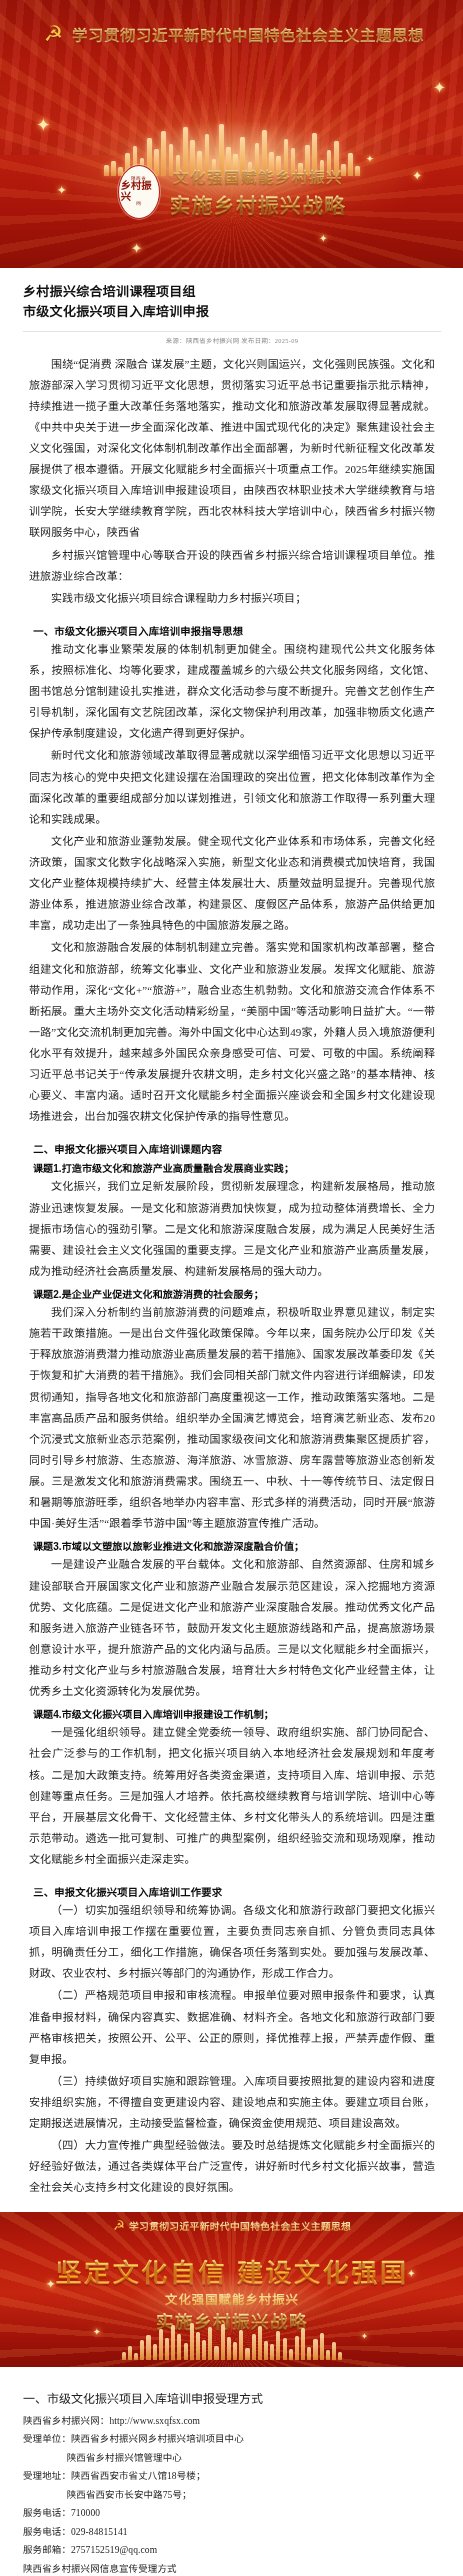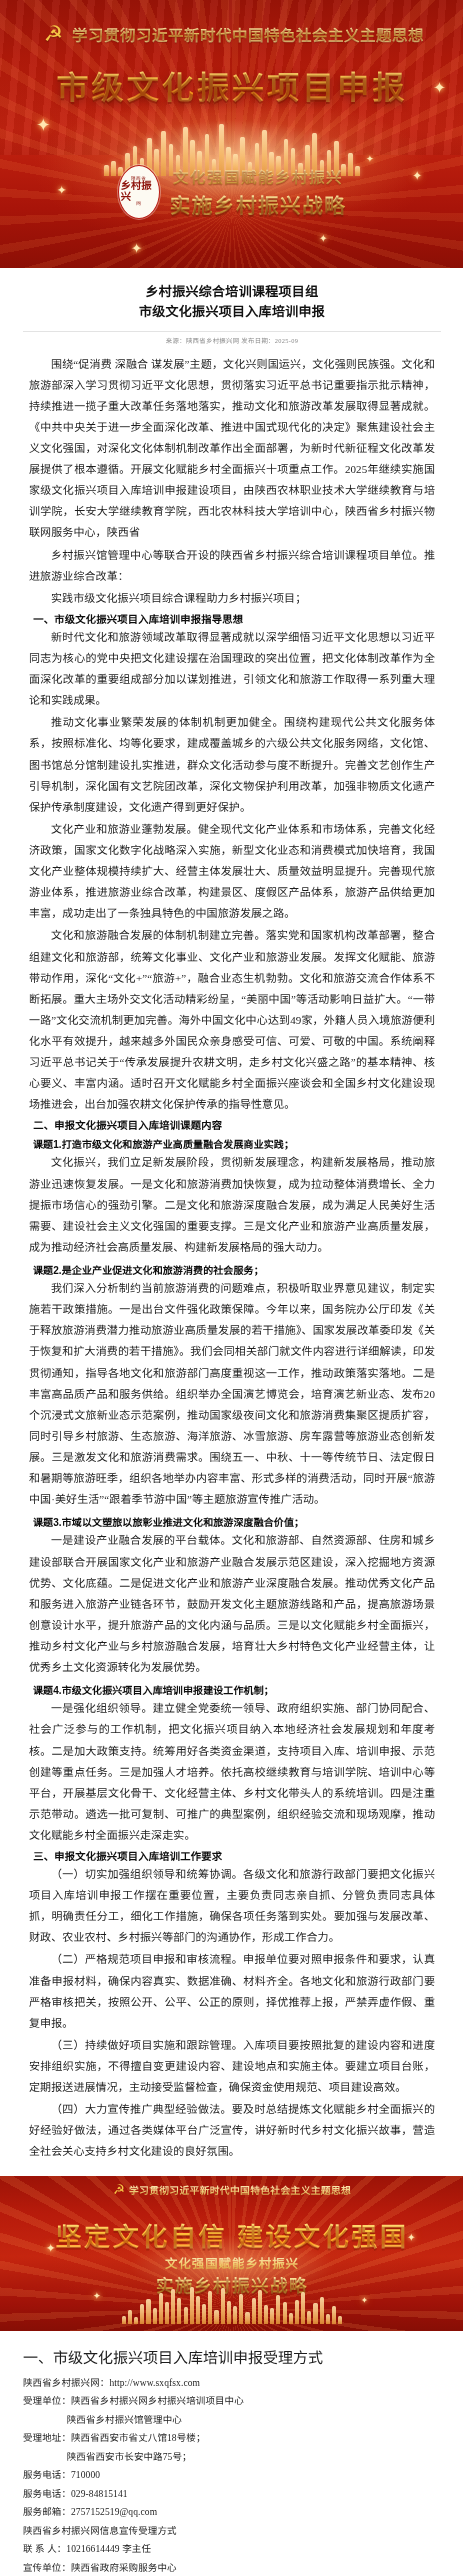--- a/index.html
+++ b/index.html
@@ -116,21 +116,21 @@
     background: linear-gradient(180deg,#fff7d6,#f1c95f 48%,#b9822a 78%,#f5dd9a);
     -webkit-background-clip:text; background-clip:text; color:transparent;
     text-shadow: 0 1.5px 1px rgba(110,25,0,.5);
     white-space: nowrap;
   }
 
   
   .article { padding: 14.4px 23px 5.2px; }
 
   .art-title {
-    text-align: center;
+    text-align: left;
     font-family: "Liberation Sans", "DejaVu Sans", sans-serif;
     font-weight: 800; font-size: 13px; line-height: 1.5; color: #111;
     letter-spacing: 0.3px;
   }
   .art-title .line2 { display: block; }
 
   .art-divider { height: 0.5px; background: #e3e3e3; margin: 9.3px 0 5.2px; }
 
   .art-meta {
     text-align: center; font-size: 6.4px; color: #8a8a8a; letter-spacing: 0.3px;
@@ -143,21 +143,21 @@
     text-align: justify;
     text-indent: 2em;
     margin: 0 6px 1px;
     letter-spacing: 0.1px;
     color: #1d1d1d;
   }
 
   h3.sec {
     font-family: "Liberation Sans", "DejaVu Sans", sans-serif;
     font-size: 10.3px; font-weight: 800; color: #0d0d0d;
-    margin: 2px 0 1px; text-indent: 1em; letter-spacing: 0.2px;
+    margin: 14px 0 1px; text-indent: 1em; letter-spacing: 0.2px;
   }
   h4.topic {
     font-family: "Liberation Sans", "DejaVu Sans", sans-serif;
     font-size: 10px; font-weight: 800; color: #0d0d0d;
     margin: 4.1px 0 1px; text-indent: 1em; letter-spacing: 0.1px;
   }
 
   
   .mid-banner {
     position: relative; width: 464px; height: 155px; overflow: hidden; margin: 7.2px 0 9.3px;
@@ -220,21 +220,21 @@
     border-radius:1.5px 1.5px 0 0;
   }
 
   
   .contact { padding: 2.1px 23px 0; }
   .contact .c-line {
     font-size: 9.5px; line-height: 1.95; color:#1d1d1d; letter-spacing:0.1px;
   }
   .contact .c-line.indent { padding-left: 4.6em; }
   .contact .c-head {
-    font-size: 15px; line-height: 1.95; color:#1d1d1d; margin-top: 2px;
+    font-size: 12px; line-height: 1.95; color:#1d1d1d; margin-top: 10px;
   }
   .contact a { color:#1d1d1d; text-decoration: none; }
 
   
   .footer-photo {
     position: relative; width: 464px; height: 222px; margin-top: 5.2px; overflow: hidden;
     background: linear-gradient(180deg, #f2f4f4 0%, #e4e9ec 26%, #c9d3d8 55%, #9fb0b8 100%);
   }
   .fp-sky { position:absolute; inset:0 0 46% 0; background: linear-gradient(180deg,#f6f7f6,#e7ecee); }
   .fp-city { position:absolute; left:0; right:0; bottom:0; height:70%; display:flex; align-items:flex-end; gap:1.5px; padding:0 3.1px; }
@@ -268,21 +268,20 @@
     <span class="sparkle" style="left:412px;top:170px;font-size:12.4px;">✦</span>
     <span class="sparkle" style="left:131px;top:242px;font-size:13.4px;">✦</span>
     <span class="sparkle" style="left:319px;top:234px;font-size:10.3px;">✦</span>
     <span class="sparkle" style="left:366px;top:155px;font-size:9.3px;">✦</span>
 
     <div class="hdr-slogan-row">
       <span class="party-emblem">☭</span>
       <span class="hdr-slogan">学习贯彻习近平新时代中国特色社会主义主题思想</span>
     </div>
 
-    <div class="main-title">市级文化振兴项目申报</div>
 
     <div class="skyline">
       <i style="height:11.3px"></i>
         <i style="height:15.5px"></i>
         <i style="height:9.3px"></i>
         <i style="height:23px"></i>
       <i style="height:30px"></i>
         <i style="height:18.5px"></i>
         <i style="height:38px"></i>
         <i style="height:27px"></i>
@@ -338,22 +337,22 @@
 
     <div class="art-divider"></div>
 
     <div class="art-meta">来源：陕西省乡村振兴网 发布日期：2025-09</div>
 
     <p class="body">围绕“促消费 深融合 谋发展”主题，文化兴则国运兴，文化强则民族强。文化和旅游部深入学习贯彻习近平文化思想，贯彻落实习近平总书记重要指示批示精神，持续推进一揽子重大改革任务落地落实，推动文化和旅游改革发展取得显著成就。《中共中央关于进一步全面深化改革、推进中国式现代化的决定》聚焦建设社会主义文化强国，对深化文化体制机制改革作出全面部署，为新时代新征程文化改革发展提供了根本遵循。开展文化赋能乡村全面振兴十项重点工作。2025年继续实施国家级文化振兴项目入库培训申报建设项目，由陕西农林职业技术大学继续教育与培训学院，长安大学继续教育学院，西北农林科技大学培训中心，陕西省乡村振兴物联网服务中心，陕西省</p>
     <p class="body">乡村振兴馆管理中心等联合开设的陕西省乡村振兴综合培训课程项目单位。推进旅游业综合改革：</p>
     <p class="body">实践市级文化振兴项目综合课程助力乡村振兴项目；</p>
 
     <h3 class="sec">一、市级文化振兴项目入库培训申报指导思想</h3>
+    <p class="body">推动文化事业繁荣发展的体制机制更加健全。围绕构建现代公共文化服务体系，按照标准化、均等化要求，建成覆盖城乡的六级公共文化服务网络，文化馆、图书馆总分馆制建设扎实推进，群众文化活动参与度不断提升。完善文艺创作生产引导机制，深化国有文艺院团改革，深化文物保护利用改革，加强非物质文化遗产保护传承制度建设，文化遗产得到更好保护。</p>
     <p class="body">新时代文化和旅游领域改革取得显著成就以深学细悟习近平文化思想以习近平同志为核心的党中央把文化建设摆在治国理政的突出位置，把文化体制改革作为全面深化改革的重要组成部分加以谋划推进，引领文化和旅游工作取得一系列重大理论和实践成果。</p>
-    <p class="body">推动文化事业繁荣发展的体制机制更加健全。围绕构建现代公共文化服务体系，按照标准化、均等化要求，建成覆盖城乡的六级公共文化服务网络，文化馆、图书馆总分馆制建设扎实推进，群众文化活动参与度不断提升。完善文艺创作生产引导机制，深化国有文艺院团改革，深化文物保护利用改革，加强非物质文化遗产保护传承制度建设，文化遗产得到更好保护。</p>
     <p class="body">文化产业和旅游业蓬勃发展。健全现代文化产业体系和市场体系，完善文化经济政策，国家文化数字化战略深入实施，新型文化业态和消费模式加快培育，我国文化产业整体规模持续扩大、经营主体发展壮大、质量效益明显提升。完善现代旅游业体系，推进旅游业综合改革，构建景区、度假区产品体系，旅游产品供给更加丰富，成功走出了一条独具特色的中国旅游发展之路。</p>
     <p class="body">文化和旅游融合发展的体制机制建立完善。落实党和国家机构改革部署，整合组建文化和旅游部，统筹文化事业、文化产业和旅游业发展。发挥文化赋能、旅游带动作用，深化“文化+”“旅游+”，融合业态生机勃勃。文化和旅游交流合作体系不断拓展。重大主场外交文化活动精彩纷呈，“美丽中国”等活动影响日益扩大。“一带一路”文化交流机制更加完善。海外中国文化中心达到49家，外籍人员入境旅游便利化水平有效提升，越来越多外国民众亲身感受可信、可爱、可敬的中国。系统阐释习近平总书记关于“传承发展提升农耕文明，走乡村文化兴盛之路”的基本精神、核心要义、丰富内涵。适时召开文化赋能乡村全面振兴座谈会和全国乡村文化建设现场推进会，出台加强农耕文化保护传承的指导性意见。</p>
 
     <h3 class="sec">二、申报文化振兴项目入库培训课题内容</h3>
 
     <h4 class="topic">课题1.打造市级文化和旅游产业高质量融合发展商业实践；</h4>
     <p class="body">文化振兴，我们立足新发展阶段，贯彻新发展理念，构建新发展格局，推动旅游业迅速恢复发展。一是文化和旅游消费加快恢复，成为拉动整体消费增长、全力提振市场信心的强劲引擎。二是文化和旅游深度融合发展，成为满足人民美好生活需要、建设社会主义文化强国的重要支撑。三是文化产业和旅游产业高质量发展，成为推动经济社会高质量发展、构建新发展格局的强大动力。</p>
 
     <h4 class="topic">课题2.是企业产业促进文化和旅游消费的社会服务；</h4>
     <p class="body">我们深入分析制约当前旅游消费的问题难点，积极听取业界意见建议，制定实施若干政策措施。一是出台文件强化政策保障。今年以来，国务院办公厅印发《关于释放旅游消费潜力推动旅游业高质量发展的若干措施》、国家发展改革委印发《关于恢复和扩大消费的若干措施》。我们会同相关部门就文件内容进行详细解读，印发贯彻通知，指导各地文化和旅游部门高度重视这一工作，推动政策落实落地。二是丰富高品质产品和服务供给。组织举办全国演艺博览会，培育演艺新业态、发布20个沉浸式文旅新业态示范案例，推动国家级夜间文化和旅游消费集聚区提质扩容，同时引导乡村旅游、生态旅游、海洋旅游、冰雪旅游、房车露营等旅游业态创新发展。三是激发文化和旅游消费需求。围绕五一、中秋、十一等传统节日、法定假日和暑期等旅游旺季，组织各地举办内容丰富、形式多样的消费活动，同时开展“旅游中国·美好生活”“跟着季节游中国”等主题旅游宣传推广活动。</p>

